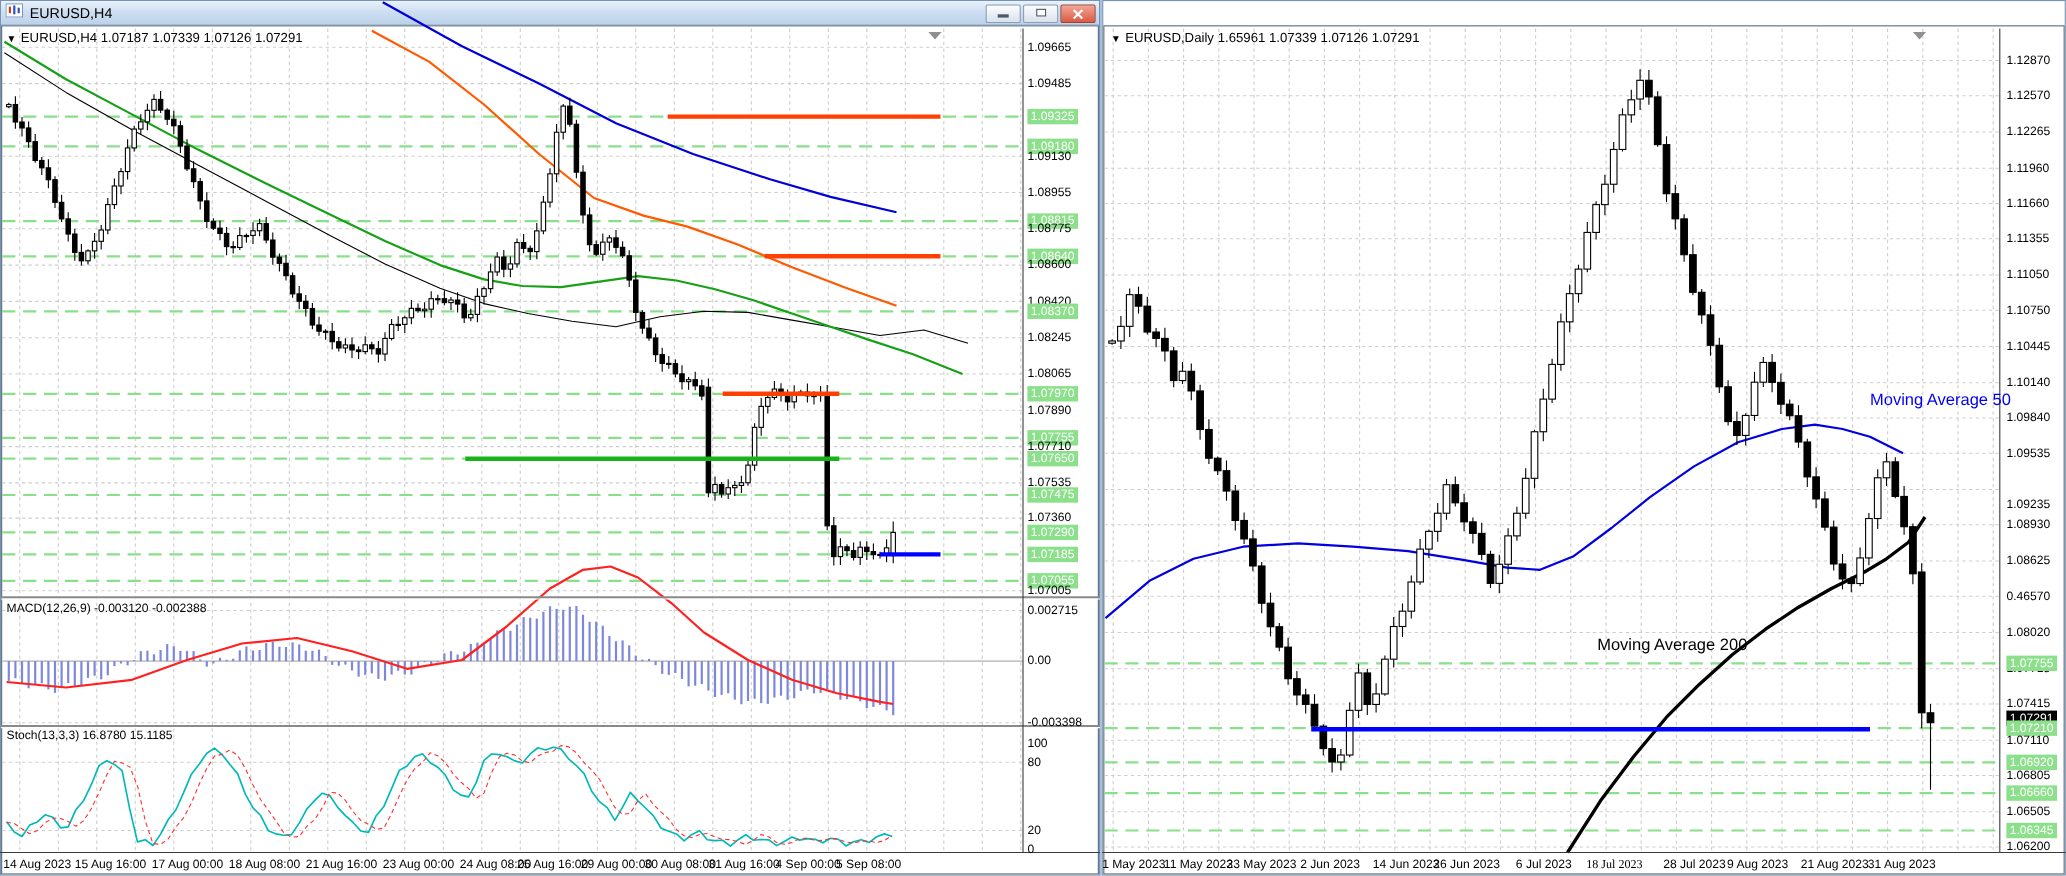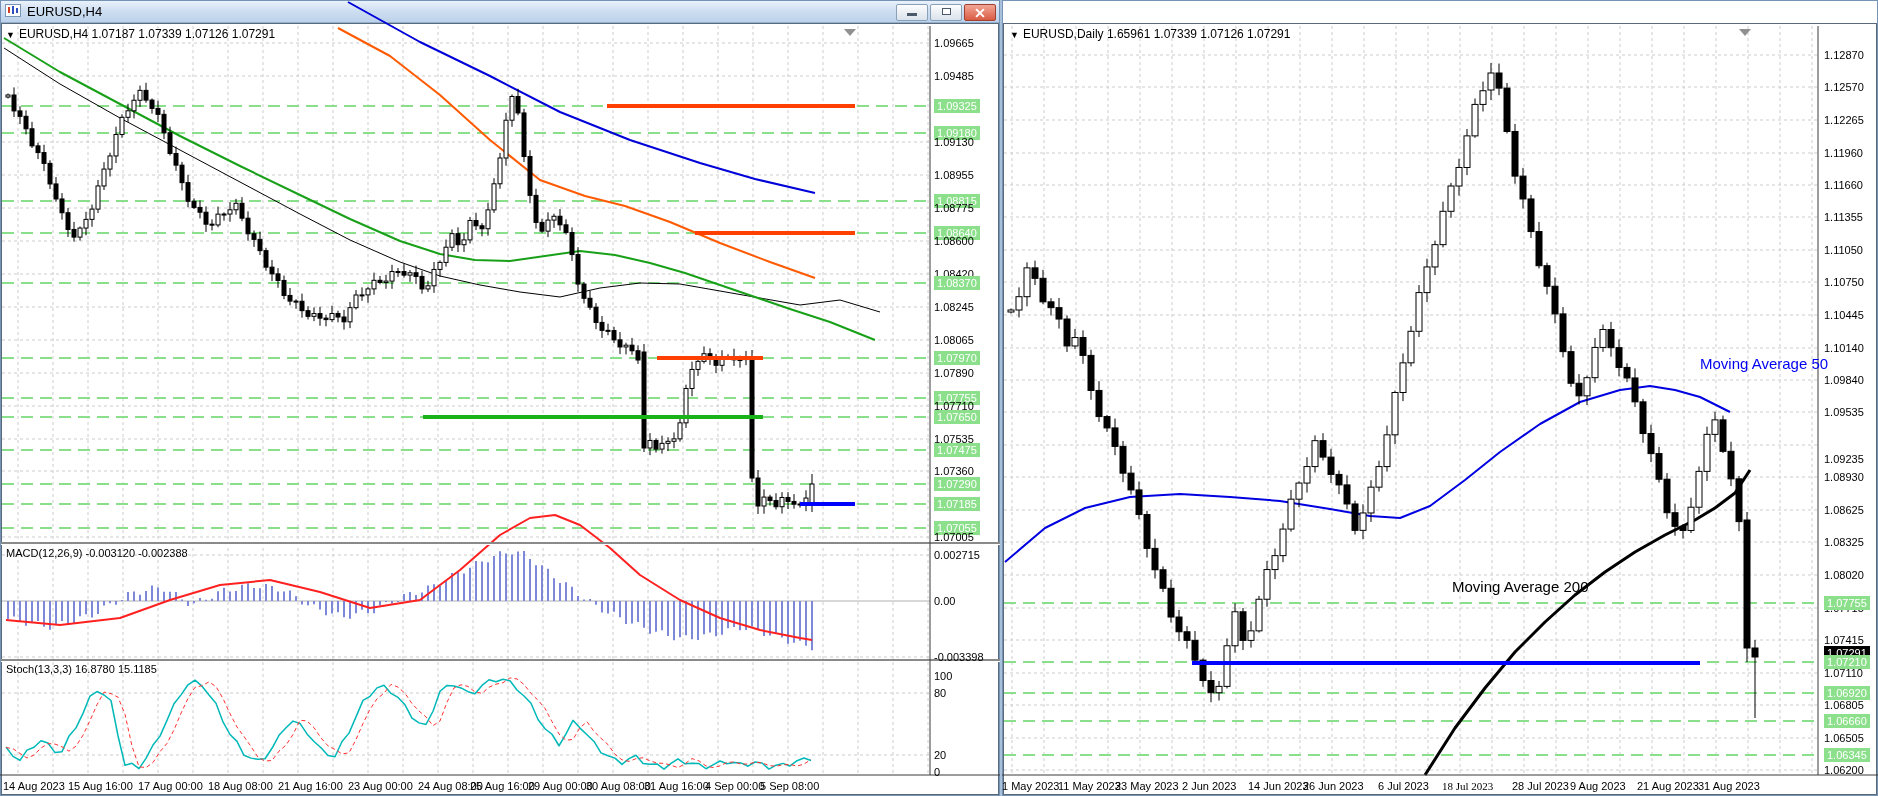--- a/index.html
+++ b/index.html
@@ -848,21 +848,21 @@
     <span class="lbl" style="left: 1824px; top: 210px; text-align: center;">1.11355</span>
     <span class="lbl" style="left: 1824px; top: 243px;">1.11050</span>
     <span class="lbl" style="left: 1824px; top: 275px;">1.10750</span>
     <span class="lbl" style="left: 1824px; top: 308px;">1.10445</span>
     <span class="lbl" style="left: 1824px; top: 341px;">1.10140</span>
     <span class="lbl" style="left: 1824px; top: 373px;">1.09840</span>
     <span class="lbl" style="left: 1824px; top: 405px;">1.09535</span>
     <span class="lbl" style="left: 1824px; top: 420px; margin-top: 32px;">1.09235</span>
     <span class="lbl" style="left: 1824px; top: 470px;">1.08930</span>
     <span class="lbl" style="left: 1824px; top: 503px;">1.08625</span>
-    <span class="lbl" style="left: 1824px; top: 535px;">1.08325</span>
+    <span class="lbl" style="left: 1824px; top: 535px;">0.46570</span>
     <span class="lbl" style="left: 1824px; top: 568px;">1.08020</span>
     <span class="lbl" style="left: 1824px; top: 601px;">1.07715</span>
     <span class="lbl green" style="left: 1824px; top: 596px;">1.07755</span>
     <span class="lbl" style="left: 1824px; top: 633px;">1.07415</span>
     <span class="lbl black" style="left: 1824px; top: 646px;">1.07291</span>
     <span class="lbl green" style="left: 1824px; top: 655px;">1.07210</span>
     <span class="lbl" style="left: 1824px; top: 666px;">1.07110</span>
     <span class="lbl green" style="left: 1824px; top: 686px;">1.06920</span>
     <span class="lbl" style="left: 1824px; top: 698px;">1.06805</span>
     <span class="lbl green" style="left: 1824px; top: 714px;">1.06660</span>

